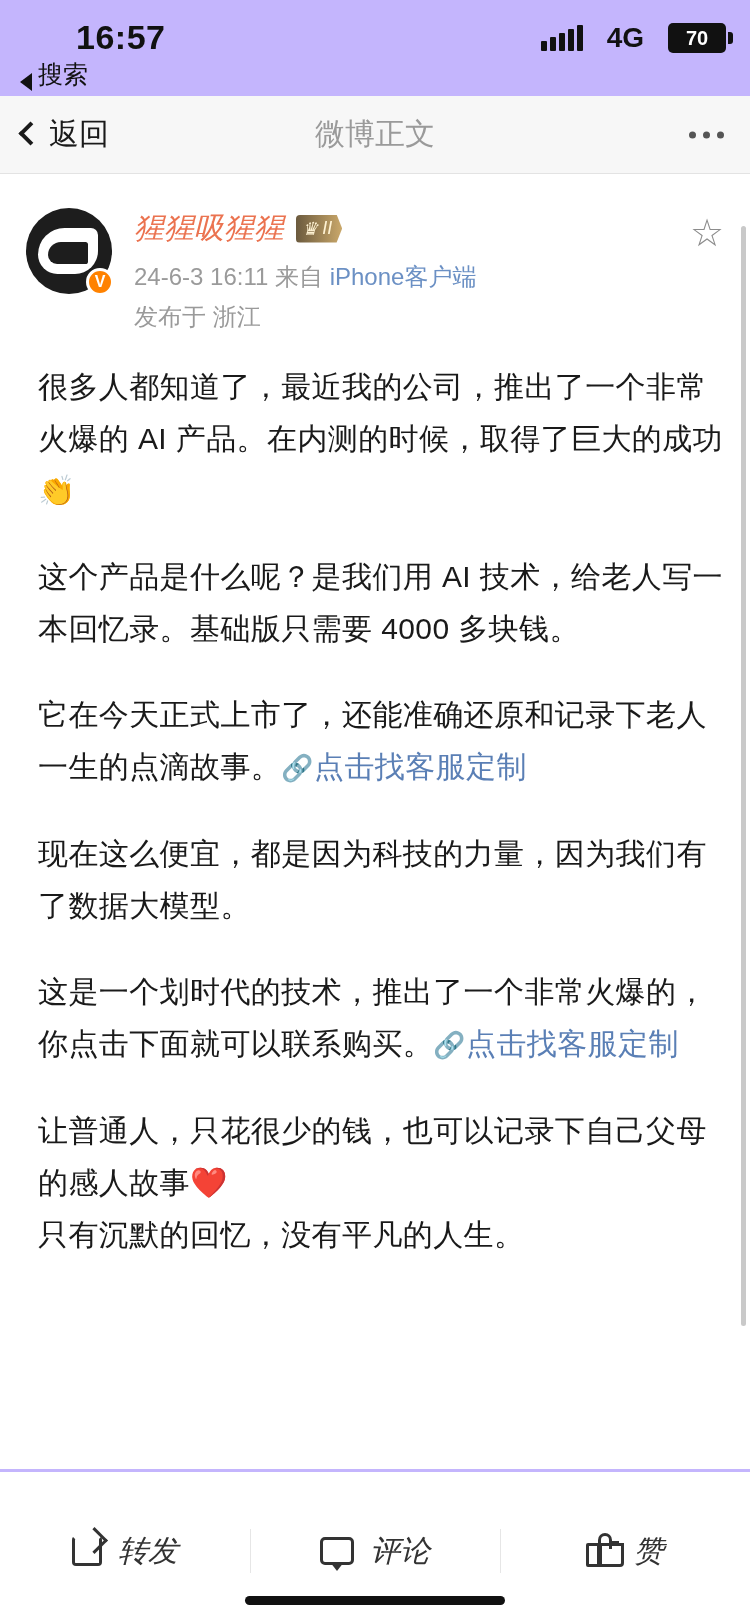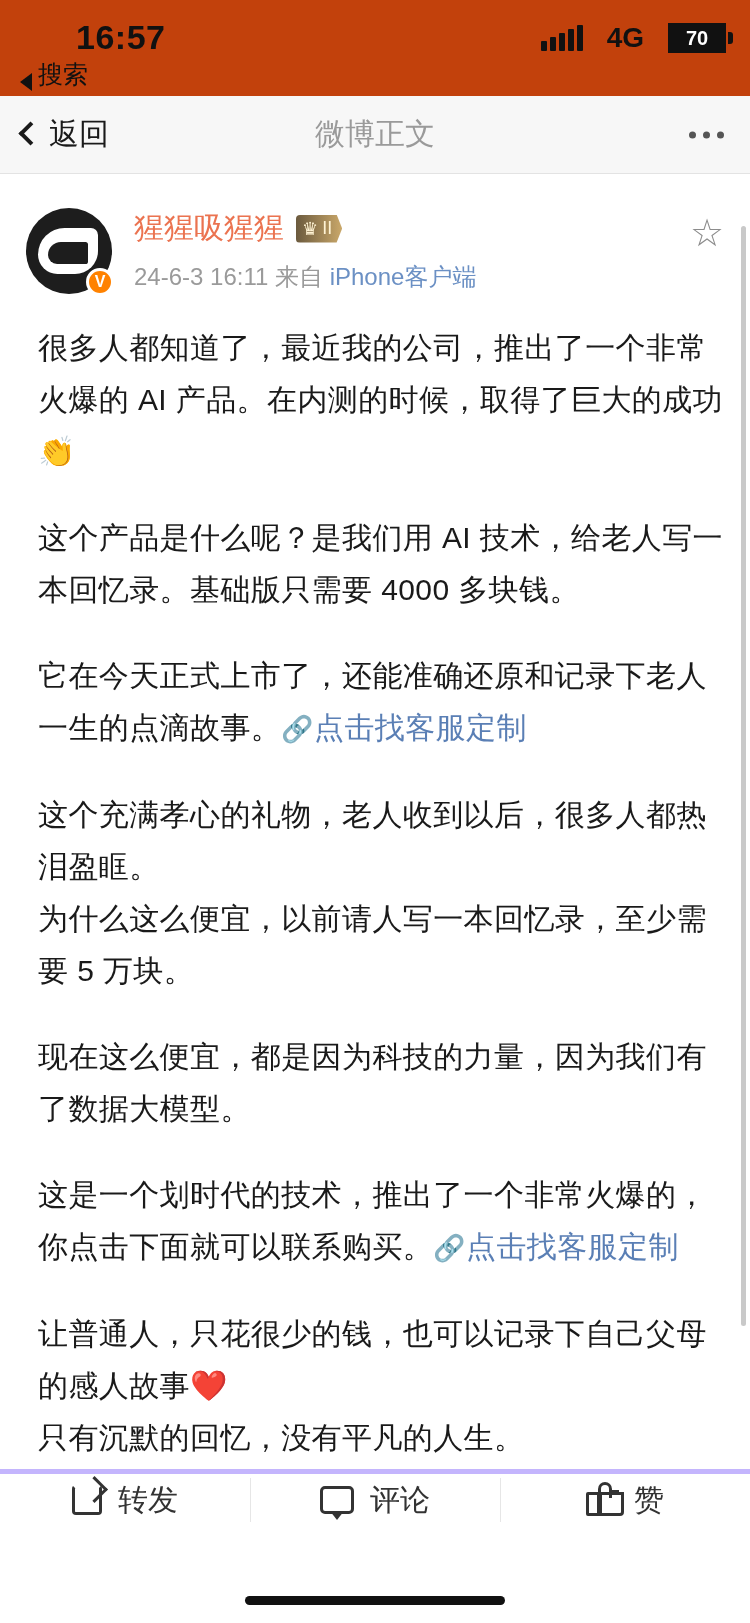--- a/index.html
+++ b/index.html
@@ -15,21 +15,21 @@
     width: 750px;
     height: 1623px;
     background: #ffffff;
     display: flex;
     flex-direction: column;
   }
 
   
   .statusbar {
     height: 96px;
-    background: #c2410c;
+    background: #c4b5fd;
     position: relative;
     flex: none;
   }
   .status-time {
     position: absolute;
     left: 76px;
     top: 18px;
     font-size: 34px;
     font-weight: bold;
     color: #111;
@@ -67,21 +67,21 @@
   }
   .signal i { display: block; width: 6px; background: #111; border-radius: 1px; }
   .signal i:nth-child(1) { height: 10px; }
   .signal i:nth-child(2) { height: 14px; }
   .signal i:nth-child(3) { height: 18px; }
   .signal i:nth-child(4) { height: 22px; }
   .signal i:nth-child(5) { height: 26px; }
   .net-label { font-size: 28px; font-weight: bold; color: #111; }
   .battery {
     width: 58px; height: 30px;
-    border-radius: 0;
+    border-radius: 5px;
     background: #111;
     color: #fff;
     font-size: 20px;
     font-weight: bold;
     display: flex;
     align-items: center;
     justify-content: center;
     position: relative;
   }
   .battery::after {
@@ -195,21 +195,21 @@
     background: #ff8200;
     border: 3px solid #fff;
     color: #fff;
     font-size: 16px;
     font-weight: bold;
     display: flex;
     align-items: center;
     justify-content: center;
   }
   .meta { padding-left: 22px; flex: 1; min-width: 0; }
-  .name-row { display: flex; align-items: center; gap: 12px; }
+  .name-row { display: flex; align-items: center; gap: 12px; font-style: italic; }
   .username {
     font-size: 30px;
     color: #eb7350;
     font-weight: 500;
   }
   .vip-tag {
     height: 28px;
     background: linear-gradient(90deg, #6b5a3e, #caa86a);
     color: #fff3d4;
     font-size: 18px;
@@ -246,24 +246,25 @@
   }
   .post-body p { margin: 0 0 34px 12px; }
   .post-body p.tight { margin-bottom: 0; }
   .post-body .link { color: #5a7fb5; }
   .post-body .linkicon { color: #5a7fb5; font-size: 26px; }
 
   
   .bottombar {
     height: 108px;
     background: #fff;
-    border-top: 5px solid #c4b5fd;
-    display: flex;
-    align-items: flex-start;
-    flex: none;
+    border-top: 3px solid #c4b5fd;
+    display: flex;
+    align-items: flex-end;
+    flex: none;
+    font-style: italic;
   }
   .bb-item {
     flex: 1;
     display: flex;
     align-items: center;
     justify-content: center;
     gap: 16px;
     font-size: 30px;
     color: #333;
     position: relative;
@@ -410,33 +411,30 @@
           <span class="vip-tag">
             <span>♛</span>
             <span>II</span>
           </span>
         </div>
         <div class="meta-line">
           <span>24-6-3 16:11</span>
           <span>来自</span>
           <span class="src">iPhone客户端</span>
         </div>
+        <div class="meta-line2">发布于 浙江</div>
       </div>
       <div class="star-icon">☆</div>
     </div>
 
     <div class="post-body">
       <p>很多人都知道了，最近我的公司，推出了一个非常火爆的 AI 产品。在内测的时候，取得了巨大的成功👏</p>
       <p>这个产品是什么呢？是我们用 AI 技术，给老人写一本回忆录。基础版只需要 4000 多块钱。</p>
       <p>
         <span>它在今天正式上市了，还能准确还原和记录下老人一生的点滴故事。</span><span class="linkicon">🔗</span><span class="link">点击找客服定制</span>
-      </p>
-      <p>
-        <span>这个充满孝心的礼物，老人收到以后，很多人都热泪盈眶。</span><br>
-        <span>为什么这么便宜，以前请人写一本回忆录，至少需要 5 万块。</span>
       </p>
       <p>现在这么便宜，都是因为科技的力量，因为我们有了数据大模型。</p>
       <p>
         <span>这是一个划时代的技术，推出了一个非常火爆的，你点击下面就可以联系购买。</span><span class="linkicon">🔗</span><span class="link">点击找客服定制</span>
       </p>
       <p class="tight">
         <span>让普通人，只花很少的钱，也可以记录下自己父母的感人故事❤️</span><br>
         <span>只有沉默的回忆，没有平凡的人生。</span>
       </p>
     </div>

